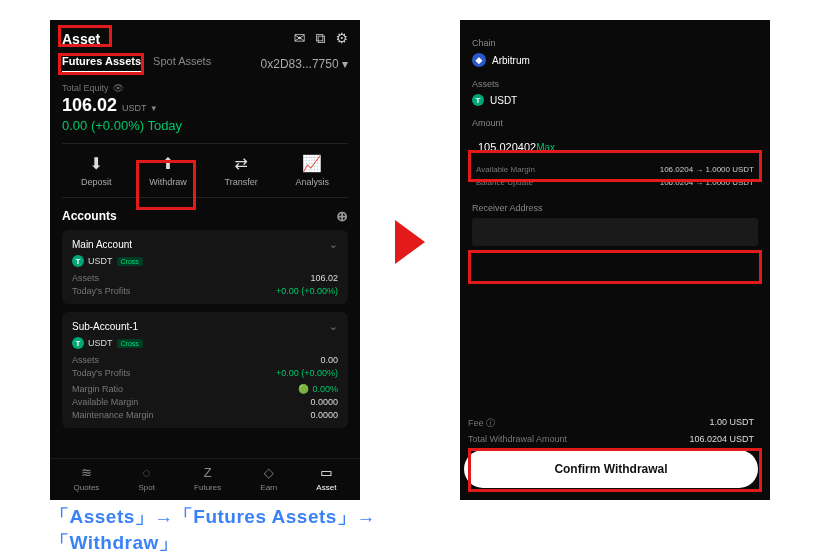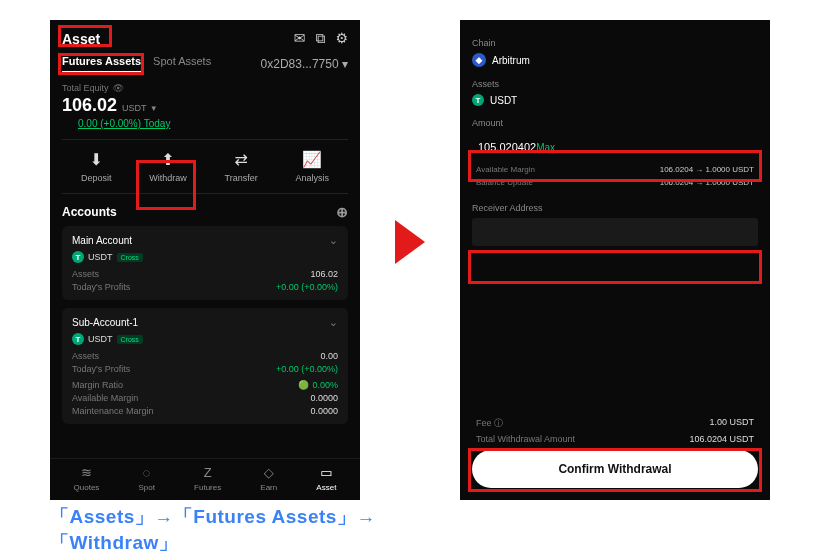--- a/index.html
+++ b/index.html
@@ -10,21 +10,21 @@
   .hdr-title { font-size: 14px; font-weight: 600; }
   .hdr-icons { display: flex; gap: 10px; color: #ccc; font-size: 14px; }
   .tabs-row { display: flex; justify-content: space-between; align-items: center; margin-bottom: 10px; }
   .tabs { display: flex; gap: 12px; font-size: 11px; }
   .tab { color: #888; padding-bottom: 4px; }
   .tab.active { color: #fff; font-weight: 600; border-bottom: 2px solid #fff; }
   .addr { font-size: 12px; color: #aaa; }
   .eq-lbl { color: #777; font-size: 9px; margin-bottom: 2px; display:flex; align-items:center; gap:4px;}
   .eq-val { font-size: 18px; font-weight: 600; }
   .eq-val .curr { font-size: 9px; color: #888; font-weight: 400; }
-  .eq-today { color: #00c66a; font-size: 10px; margin: 2px 16px 10px; text-decoration: underline; }
+  .eq-today { color: #00c66a; font-size: 13px; margin: 2px 0 10px; }
   .actions { display: flex; justify-content: space-around; padding: 10px 0 10px; border-top: 1px solid #222; border-bottom: 1px solid #222; }
   .act { display: flex; flex-direction: column; align-items: center; gap: 4px; color: #aaa; font-size: 9px; }
   .act-icon { font-size: 16px; color: #ddd; }
   .accounts-hdr { display: flex; justify-content: space-between; align-items: center; padding: 10px 0 6px; font-size: 12px; font-weight: 600; }
   .plus { color: #999; font-size: 14px; }
   .card { background: #151515; border-radius: 6px; padding: 8px 10px; margin-bottom: 8px; font-size: 9px; }
   .card-top { display: flex; justify-content: space-between; align-items: center; margin-bottom: 4px; }
   .card-title { font-size: 10px; color: #fff; }
   .badge-row { display: flex; align-items: center; gap: 4px; margin-bottom: 6px;}
   .coin-dot { width:12px; height:12px; border-radius:50%; background:#00a776; color:#fff; display:flex; align-items:center; justify-content:center; font-size:8px; font-weight:bold;}
@@ -219,21 +219,21 @@
         <span style="color:#ccc;">106.0204 → 1.0000 USDT</span>
       </div>
     <div class="info-row">
         <span>Balance Update</span>
         <span style="color:#ccc;">106.0204 → 1.0000 USDT</span>
       </div>
 
     <div class="field-lbl" style="margin-top:16px;">Receiver Address</div>
     <div class="addr-box"></div>
 
-    <div style="position:absolute; bottom:12px; left:12px; right:12px;margin-top:42px;">
+    <div style="position:absolute; bottom:12px; left:4px; right:12px;margin-top:42px;">
       <div class="info-row" style="font-size:9px;">
           <span><span>Fee</span> <span>ⓘ</span></span>
           <span style="color:#ddd;text-align:right;">1.00 USDT</span>
         </div>
       <div class="info-row" style="font-size:9px;">
           <span>Total Withdrawal Amount</span>
           <span style="color:#ddd;">106.0204 USDT</span>
         </div>
       <div class="confirm-btn">Confirm Withdrawal</div>
     </div>

